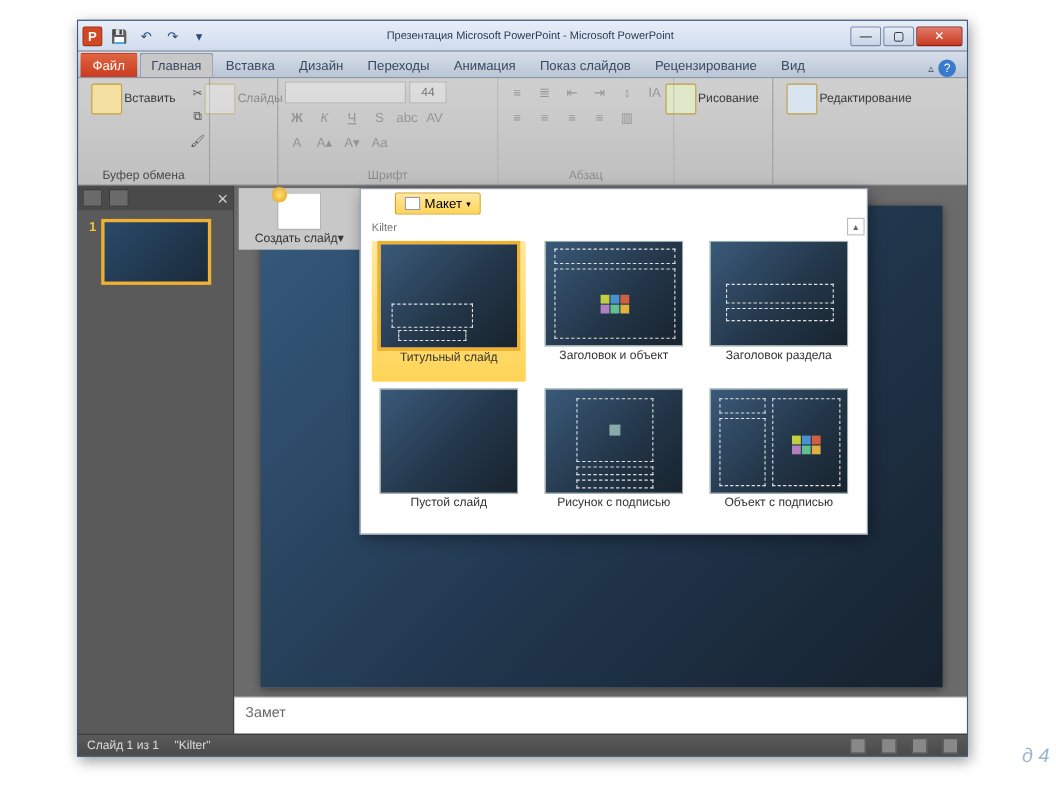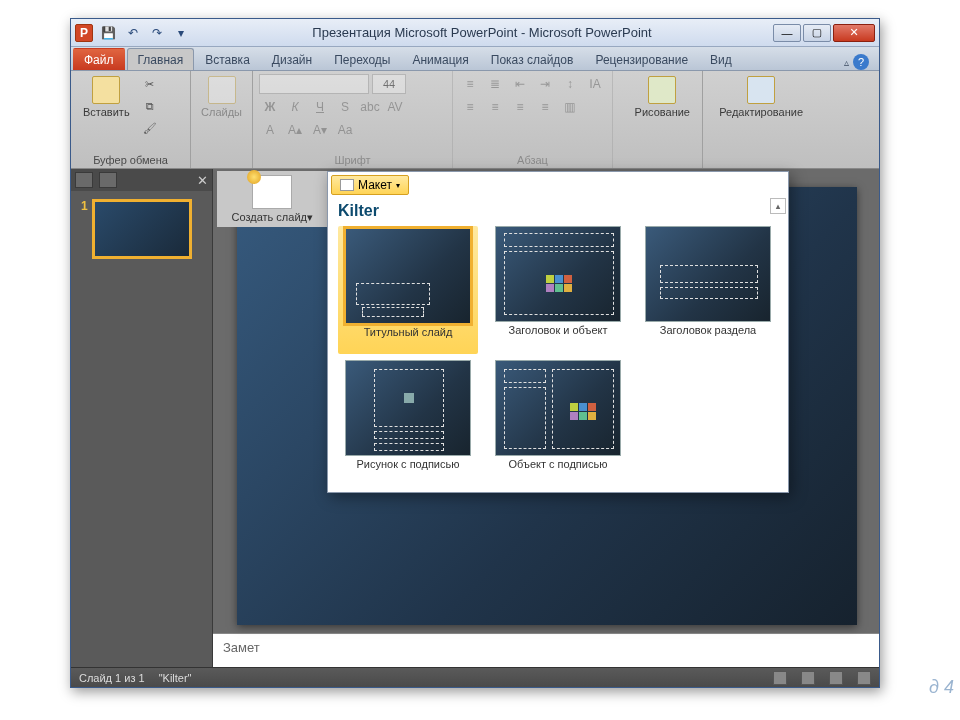--- a/index.html
+++ b/index.html
@@ -5,38 +5,38 @@
 * { box-sizing: border-box; margin: 0; padding: 0; font-family: "Segoe UI", Tahoma, sans-serif; }
 body { background: #fff; width: 960px; height: 720px; overflow: hidden; position: relative; }
 
 .window { position: absolute; left: 70px; top: 18px; width: 810px; height: 670px; border: 1px solid #3a5a8a; box-shadow: 2px 4px 12px rgba(0,0,0,0.4); background: #6b6b6b; }
 
 
 .titlebar { height: 28px; background: linear-gradient(#e8eef7,#cfdbee); display: flex; align-items: center; padding: 0 4px; border-bottom: 1px solid #98a8c0; }
 .app-icon { width: 18px; height: 18px; background: #d24726; color: #fff; font-weight: bold; font-size: 12px; display: flex; align-items: center; justify-content: center; border: 1px solid #a03510; border-radius: 2px; margin-right: 6px; }
 .qat { display: flex; gap: 4px; align-items: center; }
 .qat-btn { width: 20px; height: 20px; display: flex; align-items: center; justify-content: center; font-size: 12px; color: #2a4a7a; border-radius: 2px; }
-.title-text { flex: 1; text-align: center; font-size: 13px; color: #2a3a50; }
+.title-text { flex: 1; text-align: center; font-size: 10px; color: #2a3a50; }
 .win-controls { display: flex; gap: 2px; }
 .win-btn { width: 28px; height: 18px; background: linear-gradient(#e6ecf5,#c8d4e6); border: 1px solid #7a8ca8; border-radius: 2px; display: flex; align-items: center; justify-content: center; font-size: 11px; }
 .win-btn.close { background: linear-gradient(#e27a6a,#c83a20); color: #fff; border-color: #8a2010; width: 42px; }
 
 
 .ribbon-tabs { height: 24px; background: linear-gradient(#d6dee8,#bac6d6); display: flex; align-items: flex-end; padding-left: 2px; border-bottom: 1px solid #8a98ac; }
 .tab { padding: 4px 10px 3px; font-size: 12px; color: #3a4a60; cursor: default; border: 1px solid transparent; border-bottom: none; }
 .tab.file { background: linear-gradient(#e06540,#c83a20); color: #fff; border-radius: 2px 2px 0 0; margin-right: 2px; }
 .tab.active { background: #c8c8c8; border-color: #8a98ac; border-radius: 3px 3px 0 0; }
 .help-icon { margin-left: auto; margin-right: 6px; width: 16px; height: 16px; background: #3a7acc; color: #fff; border-radius: 50%; font-size: 11px; display: flex; align-items: center; justify-content: center; }
 
 
 .ribbon { height: 98px; background: linear-gradient(#d0d0d0,#bfbfbf); display: flex; border-bottom: 1px solid #888; }
 .group { border-right: 1px solid #a0a0a0; padding: 3px 6px 1px; display: flex; flex-direction: column; }
 .group-body { flex: 1; display: flex; align-items: flex-start; gap: 4px; }
 .group-label { text-align: center; font-size: 11px; color: #4a4a4a; padding: 1px 0; }
-.big-btn { display: flex; flex-direction: column; align-items: center; padding: 2px 6px; gap: 2px; }
+.big-btn { display: flex; flex-direction: row; align-items: center; padding: 2px 6px; gap: 2px; }
 .big-btn .ico { width: 28px; height: 28px; background: #f4e0a0; border: 1px solid #c0a040; border-radius: 2px; }
 .big-btn span { font-size: 11px; color: #3a3a3a; }
 .small-col { display: flex; flex-direction: column; gap: 2px; }
 .small-btn { width: 20px; height: 20px; display: flex; align-items: center; justify-content: center; font-size: 11px; color: #555; }
 .disabled { opacity: 0.45; }
 .font-row { display: flex; gap: 3px; align-items: center; }
 .font-row .fb { width: 22px; height: 20px; border: 1px solid transparent; display: flex; align-items: center; justify-content: center; font-size: 12px; color: #555; }
 
 
 .workspace { position: absolute; top: 150px; left: 0; right: 0; bottom: 20px; background: #6b6b6b; display: flex; }
@@ -55,25 +55,25 @@
 
 
 .newslide-strip { position: absolute; left: 146px; top: 152px; width: 110px; background: #c8c8c8; padding: 4px; }
 .newslide-btn { display: flex; flex-direction: column; align-items: center; gap: 2px; }
 .ns-ico { width: 40px; height: 34px; background: #fff; border: 1px solid #aaa; position: relative; }
 .ns-ico::before { content:""; position:absolute; left:-6px; top:-6px; width:14px; height:14px; background: radial-gradient(circle,#ffe070,#e0a020); border-radius:50%; }
 .ns-label { font-size: 11px; color: #333; text-align: center; line-height: 1.1; }
 
 
 .gallery { position: absolute; left: 256px; top: 152px; width: 462px; background: #fff; border: 1px solid #8a98ac; box-shadow: 3px 4px 14px rgba(0,0,0,0.4); padding-bottom: 4px; }
-.gallery-header { display: flex; align-items: center; padding: 3px; }
+.gallery-header { display: flex; align-items: center; padding: 3px; margin-left: 28px; }
 .layout-btn { background: linear-gradient(#ffe9a0,#ffd456); border: 1px solid #d6a020; padding: 2px 8px; font-size: 12px; display: flex; align-items: center; gap: 4px; border-radius: 2px; }
 .layout-btn .tri { font-size: 8px; }
 .gallery-scroll { position: absolute; right: 2px; top: 26px; width: 16px; height: 16px; border: 1px solid #bbb; display: flex; align-items: center; justify-content: center; font-size: 9px; color: #666; }
-.gallery-title { font-size: 16px; font-weight: bold; padding: 4px 10px 2px; color: #0c4a6e; }
+.gallery-title { font-size: 10px; font-weight: normal; padding: 4px 10px 2px; color: #737373; }
 .gallery-grid { display: grid; grid-template-columns: repeat(3,1fr); gap: 6px 10px; padding: 4px 10px; }
 .g-item { display: flex; flex-direction: column; align-items: center; }
 .g-thumb { width: 126px; height: 96px; background: linear-gradient(135deg,#3a5a7a 0%,#223446 60%,#18242e 100%); border: 1px solid #9aa; position: relative; }
 .g-item.selected .g-thumb { outline: 3px solid #f0b030; outline-offset: -1px; }
 .g-item.selected { background: linear-gradient(#ffe9a0,#ffd456); padding: 2px; border-radius: 2px; }
 .g-label { font-size: 11px; text-align: center; color: #333; margin-top: 2px; line-height: 1.1; height: 26px; }
 .ph { position: absolute; border: 1px dashed #e0e0e0; }
 
 
 .ph-icons { position:absolute; display:grid; grid-template-columns:repeat(3,8px); gap:1px; }
@@ -206,21 +206,21 @@
       <div class="group-body" style="justify-content:flex-end">
         <div class="big-btn">
           <div class="ico" style="background:#dfe8c8"></div>
           <span>Рисование</span>
         </div>
       </div>
       <div class="group-label"></div>
     </div>
 
     <div class="group" style="width:112px;border-right:none">
-      <div class="group-body" style="justify-content:flex-end">
+      <div class="group-body" style="justify-content:flex-start">
         <div class="big-btn">
           <div class="ico" style="background:#d8e4f0"></div>
           <span>Редактирование</span>
         </div>
       </div>
       <div class="group-label"></div>
     </div>
   </div>
 
   <div class="workspace">
@@ -286,20 +286,24 @@
       </div>
       <div class="g-item">
         <div class="g-thumb">
             <div class="ph" style="left:14px;top:38px;width:98px;height:18px"></div>
             <div class="ph" style="left:14px;top:60px;width:98px;height:12px"></div>
           </div>
         <div class="g-label">Заголовок раздела</div>
       </div>
 
 
+      <div class="g-item">
+        <div class="g-thumb"></div>
+        <div class="g-label">Пустой слайд</div>
+      </div>
       <div class="g-item">
         <div class="g-thumb">
             <div class="ph" style="left:28px;top:8px;width:70px;height:58px"></div>
             <div style="position:absolute;left:58px;top:32px;width:10px;height:10px;background:#8aa"></div>
             <div class="ph" style="left:28px;top:70px;width:70px;height:8px"></div>
             <div class="ph" style="left:28px;top:82px;width:70px;height:8px"></div>
           </div>
         <div class="g-label">Рисунок с подписью</div>
       </div>
       <div class="g-item">

